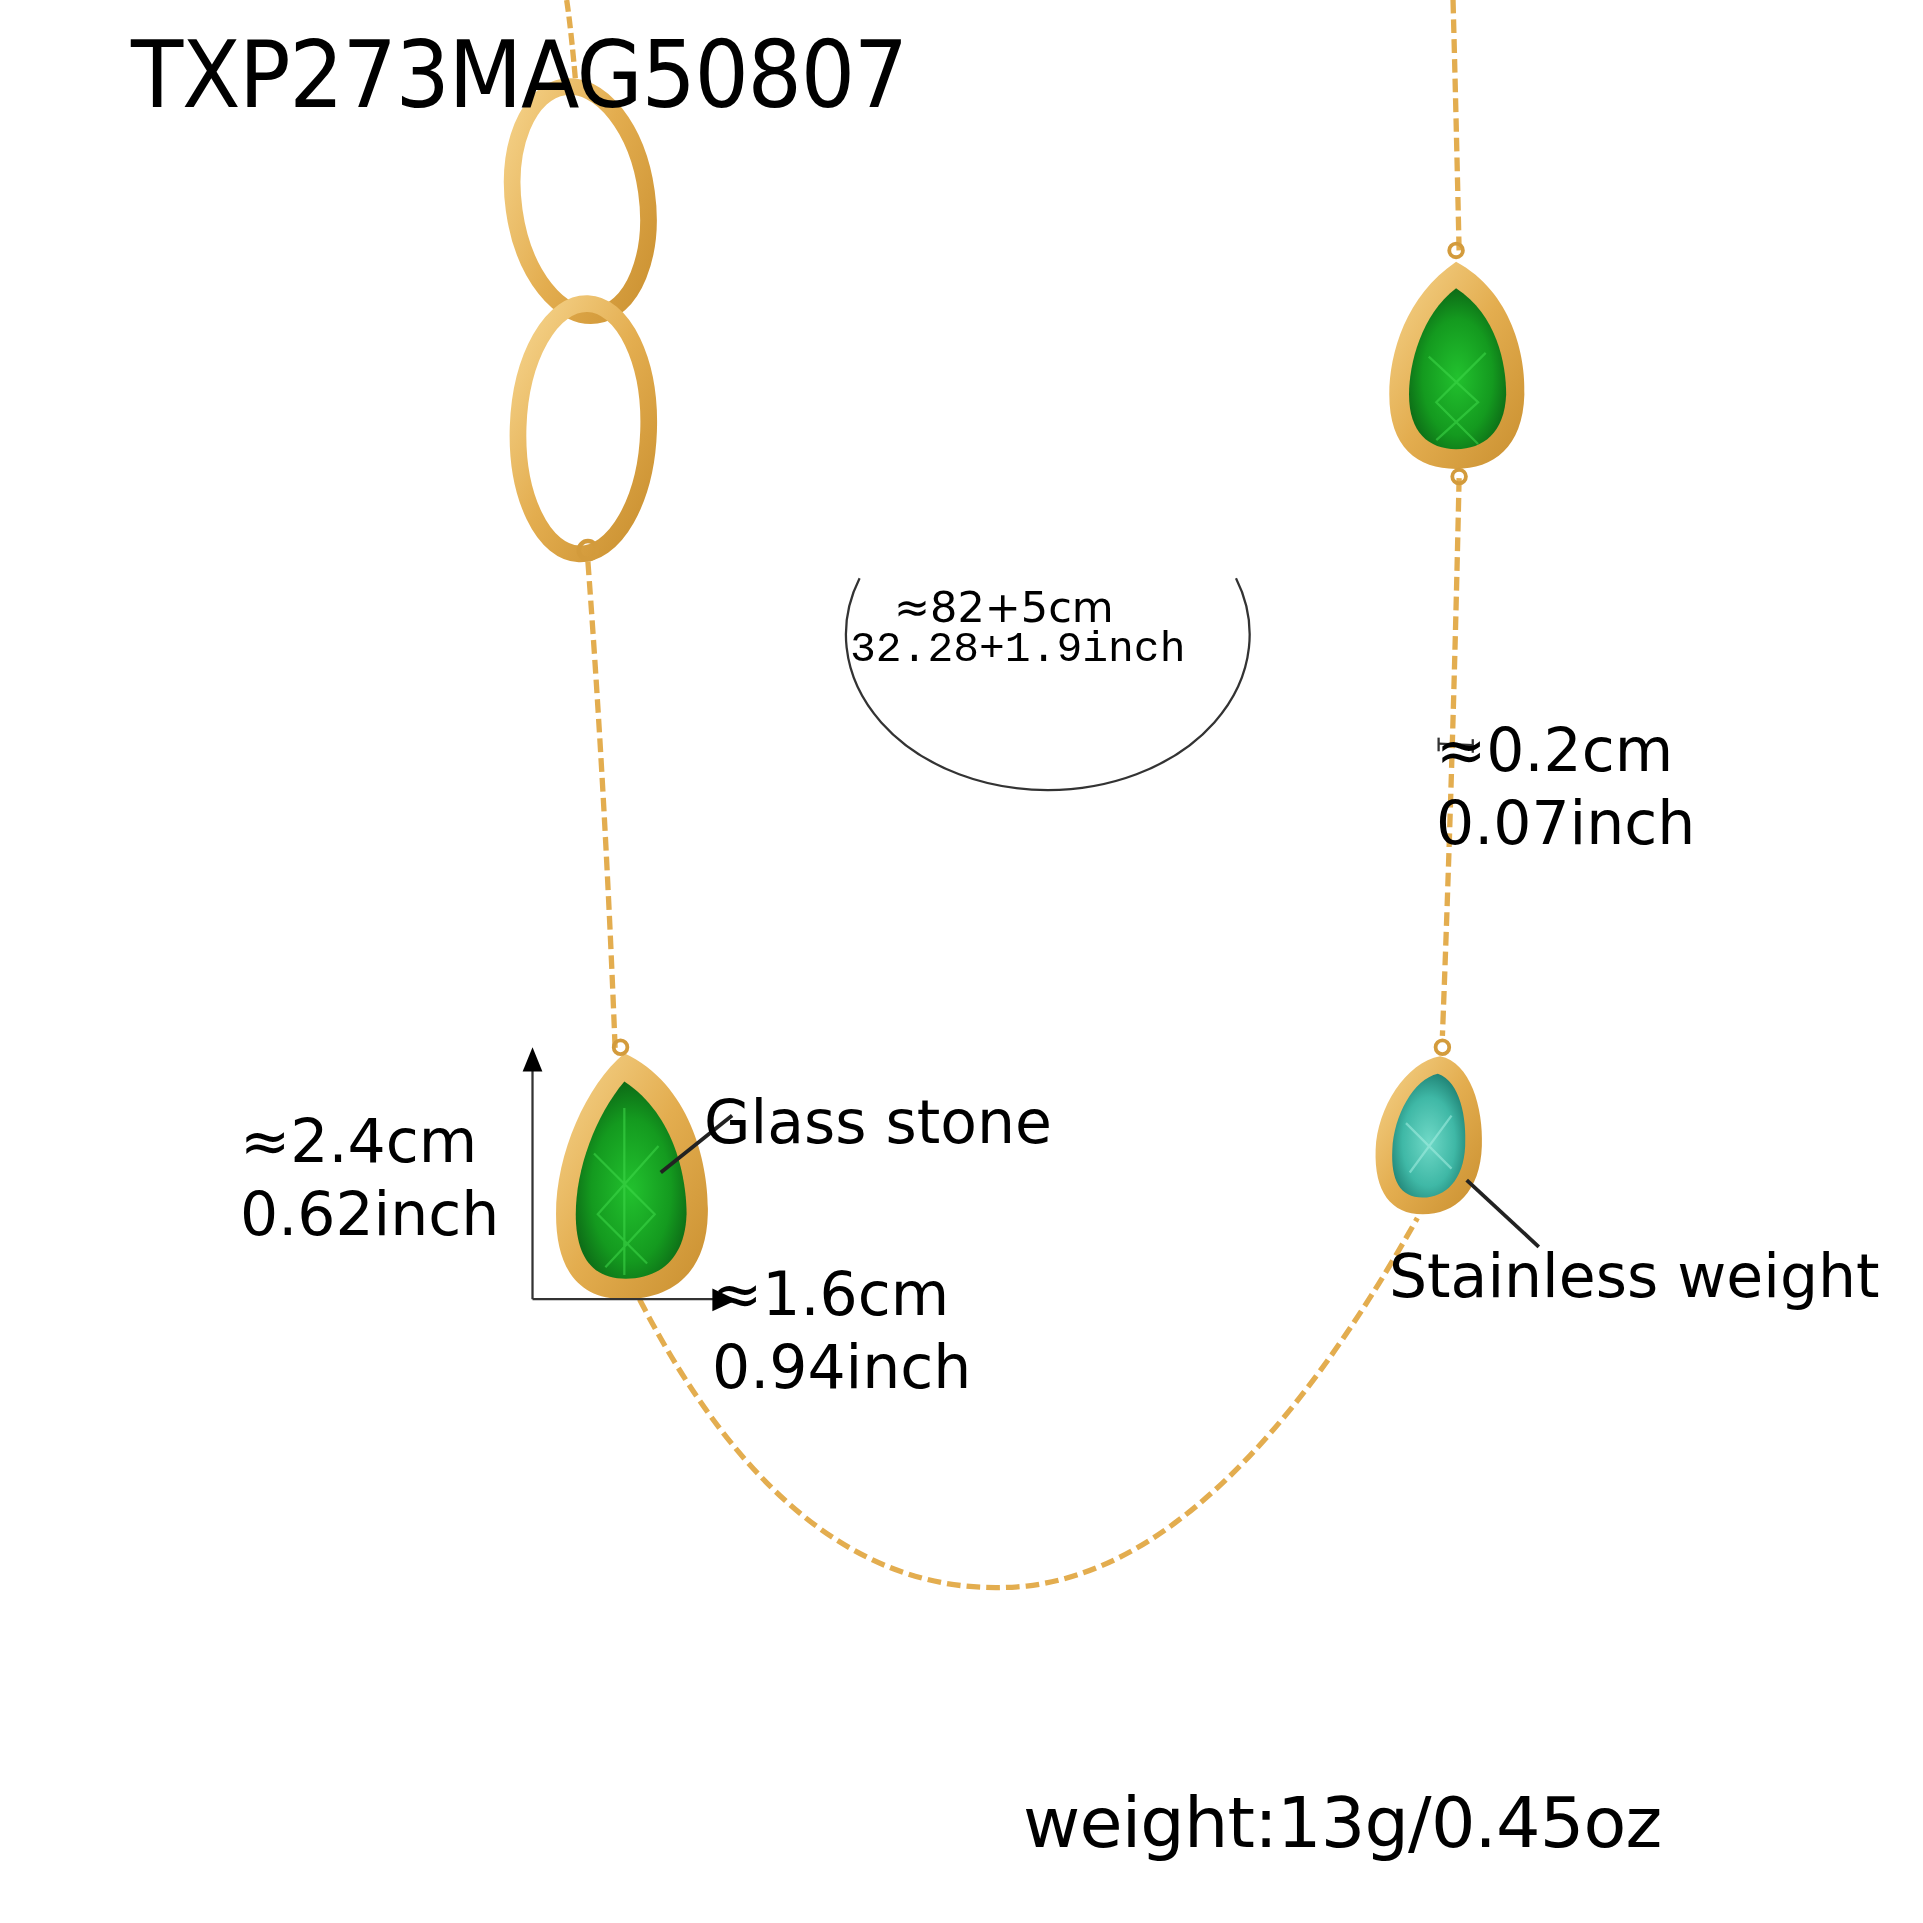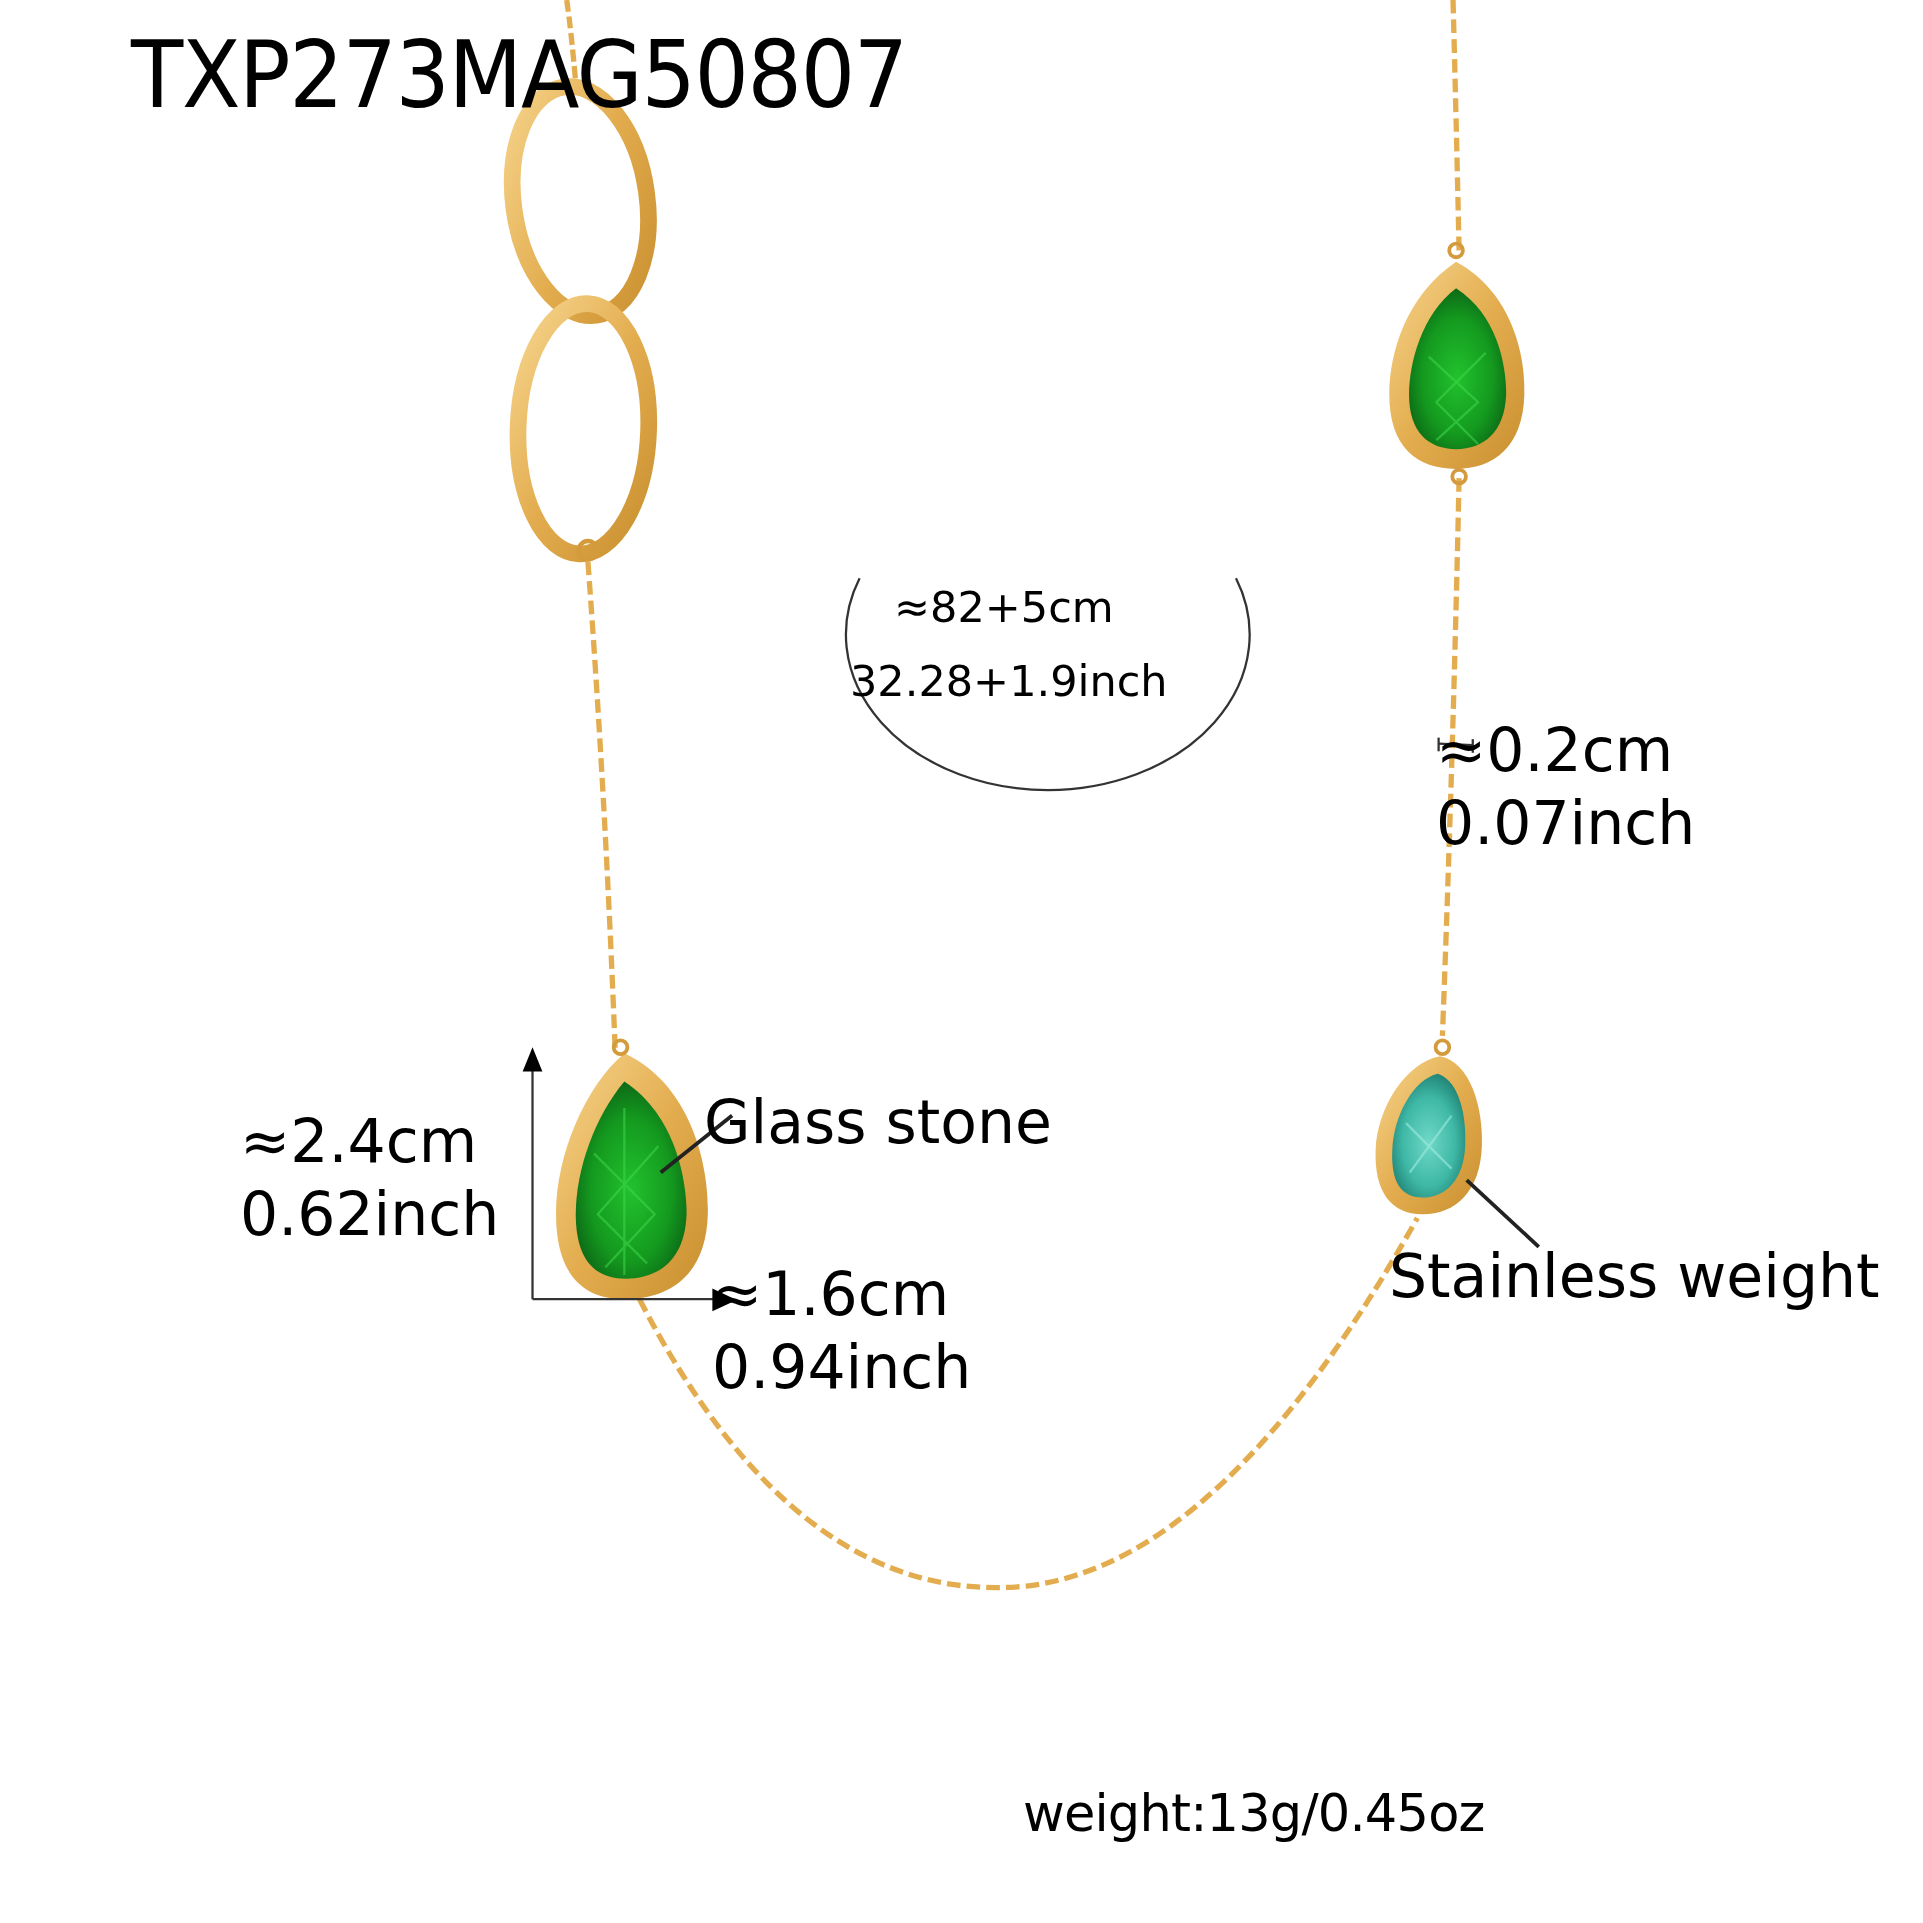--- a/index.html
+++ b/index.html
@@ -2,21 +2,21 @@
 <html style="font-size:12px"><head>
 <meta charset="utf-8">
 <style>
   html, body { margin: 0; padding: 0; background: #ffffff; }
   body { width: 1923px; height: 1923px; overflow: hidden; position: relative; }
   #stage { position: absolute; left: 0; top: 0; width: 1923px; height: 1923px; padding-left: 40px; }
   .label { position: absolute; font-family: "DejaVu Sans", sans-serif; color: #000; white-space: nowrap; line-height: 1; }
   .title { left: 131px; top: 29px; font-size: 93px; letter-spacing: -1.5px; transform: scaleX(0.92); transform-origin: left top; }
   .ann { font-size: 60px; }
   .ann-sm { font-size: 43px; }
-  .weight { left: 1023px; top: 1788px; font-size: 51px; letter-spacing: -0.8px; }
+  .weight { left: 1023px; top: 1788px; font-size: 70px; letter-spacing: -0.8px; }
   .line2 { display: block; margin-top: 13px; }
 </style>
 </head>
 <body>
 
 <div id="stage">
   <svg width="1923" height="1923" viewBox="0 0 2534 2534" xmlns="http://www.w3.org/2000/svg">
     <defs>
       <linearGradient id="goldGrad" x1="0" y1="0" x2="1" y2="1">
         <stop offset="0" stop-color="#f6d58e"></stop>
@@ -108,21 +108,21 @@
       <line x1="818" y1="1545" x2="912" y2="1470" stroke="#222" stroke-width="5"></line>
       <line x1="1880" y1="1555" x2="1975" y2="1643" stroke="#222" stroke-width="5"></line>
     </g>
   </svg>
 
   <div class="label title">TXP273MAG50807</div>
 
   <div class="label ann-sm" style="left:894px; top:586px; text-align:left; width:228px;">
     <span>≈82+5cm</span>
   </div>
-  <div class="label ann-sm" style="left:850px; top:660px;">
+  <div class="label ann-sm" style="left:850px; top:628px;font-family:Liberation Mono, monospace;">
     <span>32.28+1.9inch</span>
   </div>
 
   <div class="label ann" style="left:1436px; top:720px;">
     <span>≈0.2cm</span>
     <span class="line2">0.07inch</span>
   </div>
 
   <div class="label ann" style="left:240px; top:1111px;">
     <span>≈2.4cm</span>

